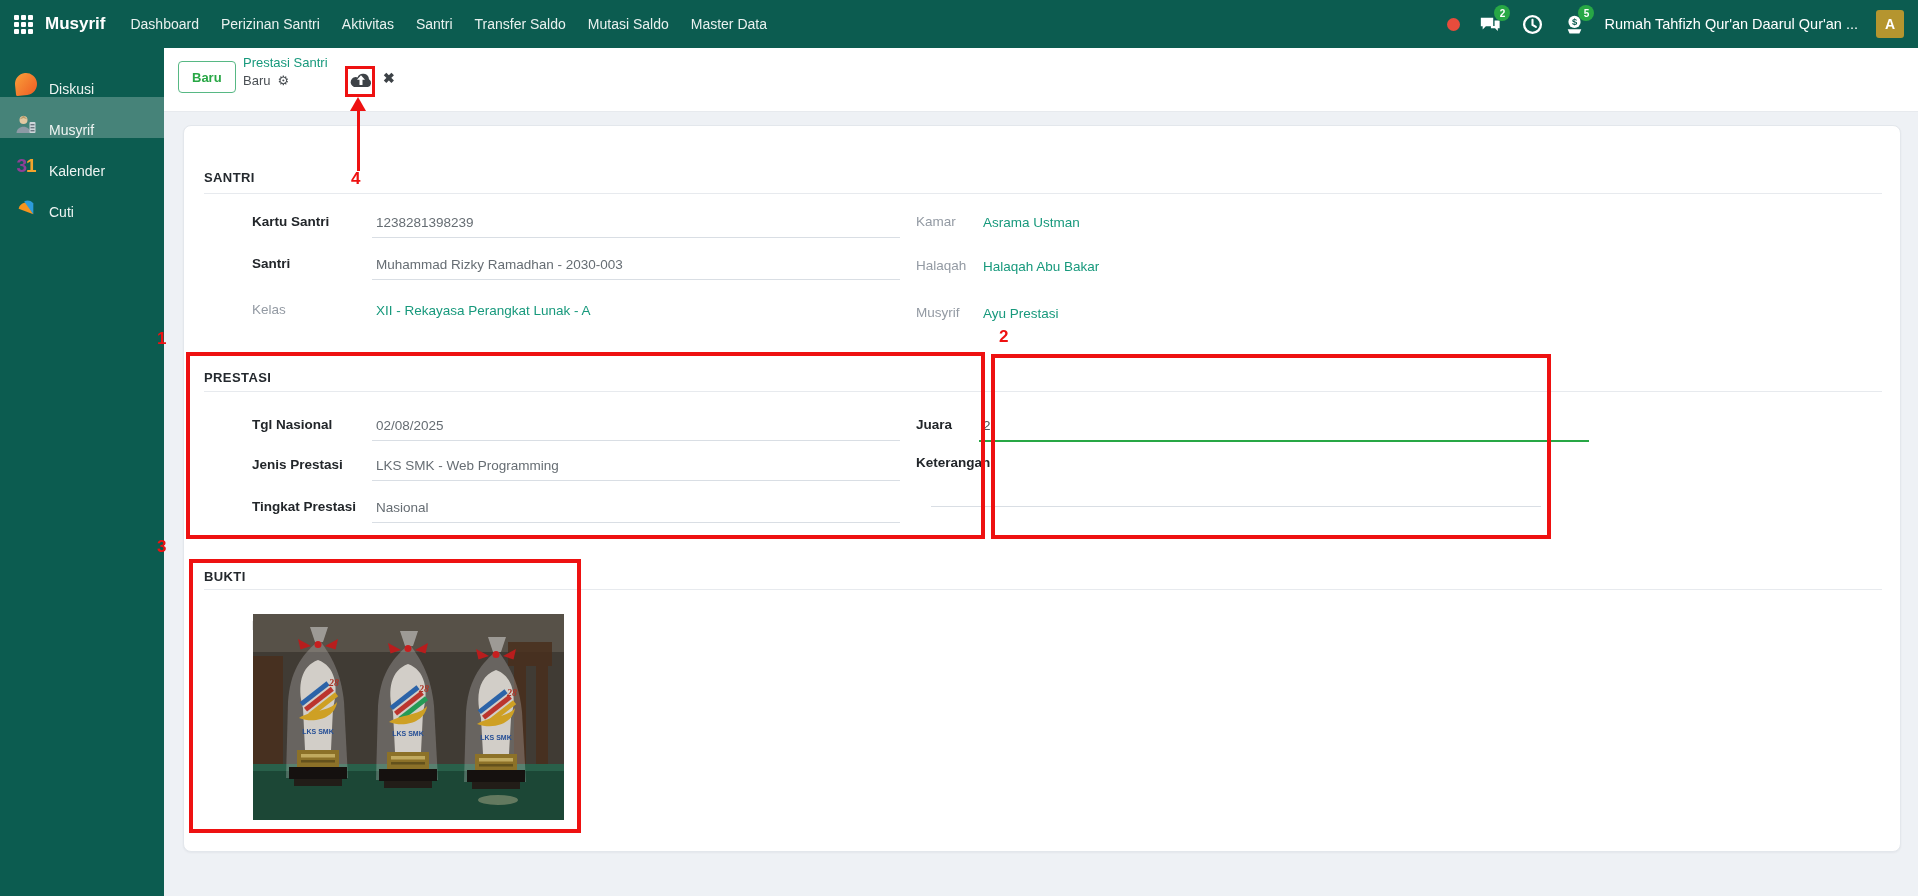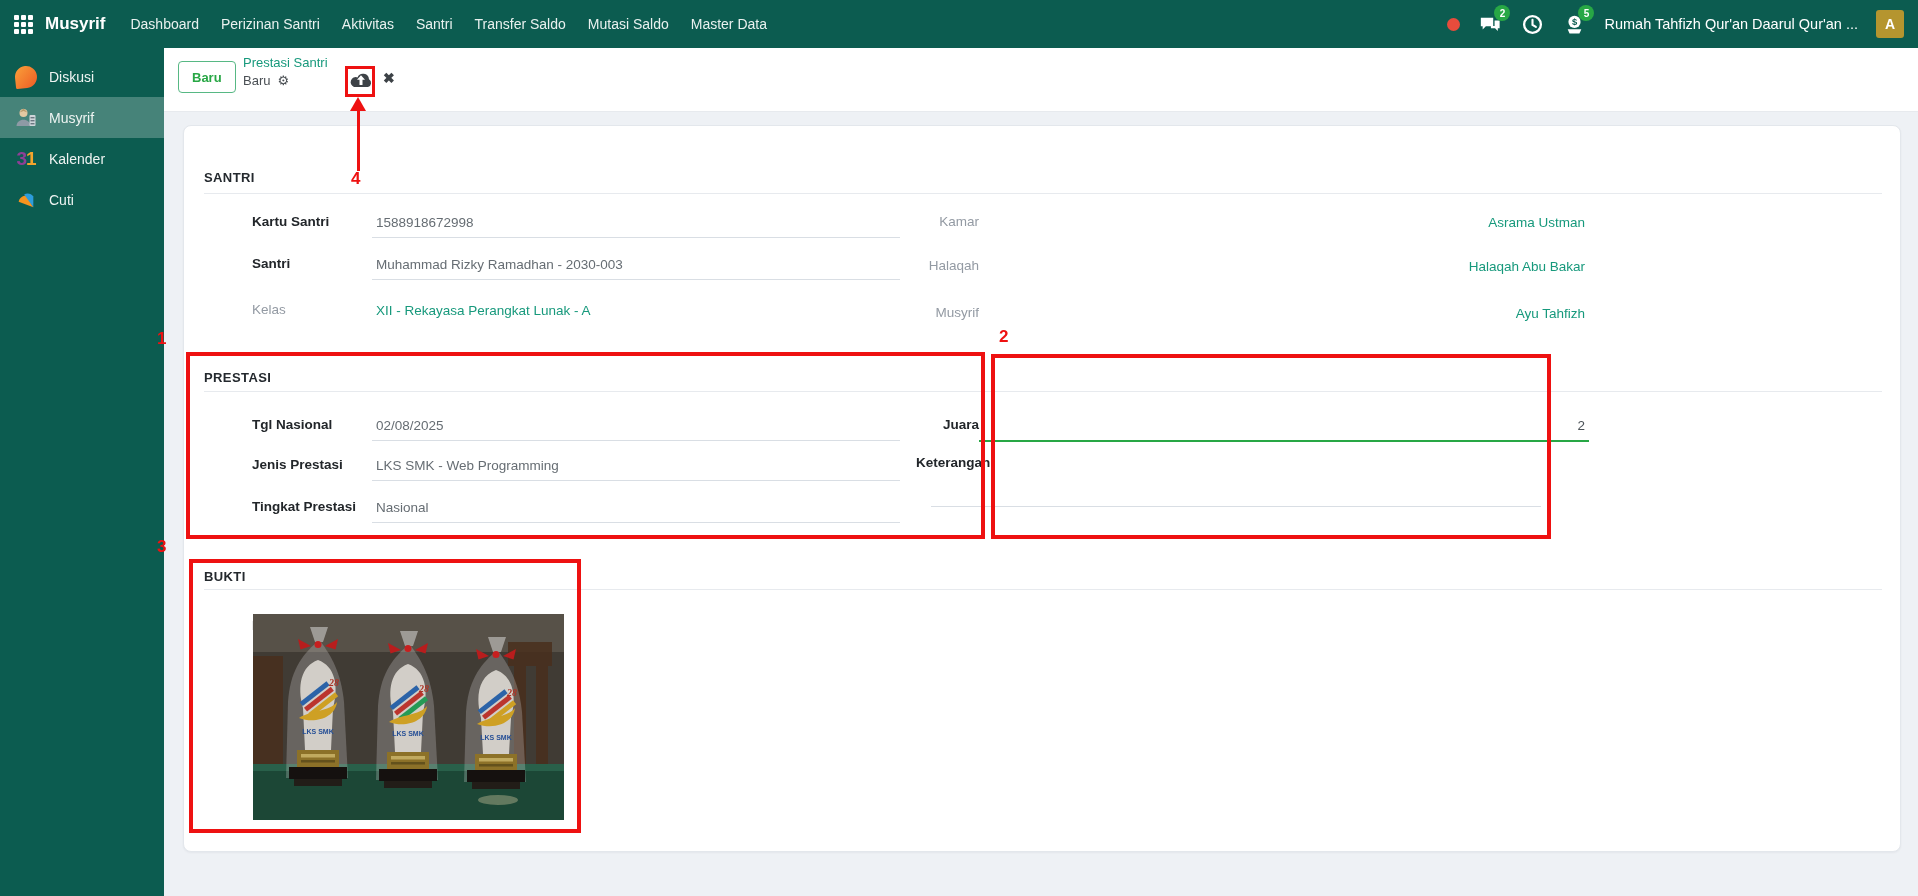--- a/index.html
+++ b/index.html
@@ -19,21 +19,21 @@
   .rec-dot { width:13px; height:13px; border-radius:50%; background:#e74c3c; }
   .icon-wrap { position:relative; width:24px; height:24px; display:flex; align-items:center; justify-content:center; cursor:pointer; }
   .badge { position:absolute; top:-7px; right:-8px; min-width:16px; height:16px; border-radius:8px; background:#28a745;
            color:#fff; font-size:10px; font-weight:bold; display:flex; align-items:center; justify-content:center; padding:0 4px; }
   .company { font-size:14.5px; white-space:nowrap; cursor:pointer; }
   .avatar { width:28px; height:28px; border-radius:3px; background:#b5952f; color:#fff; font-size:14px; font-weight:bold;
             display:flex; align-items:center; justify-content:center; cursor:pointer; }
 
   
   .sidebar { position:absolute; left:0; top:48px; width:164px; height:848px; background:#0c5c50; z-index:9; padding-top:8px; }
-  .side-item { display:flex; align-items:center; height:41px; padding-left:13px; color:#eef4f2; font-size:14px; cursor:pointer; }
+  .side-item { display:flex; align-items:flex-end; height:41px; padding-left:13px; color:#eef4f2; font-size:14px; cursor:pointer; }
   .side-item.active { background:rgba(255,255,255,.24); }
   .side-ico { width:26px; height:26px; margin-right:10px; display:flex; align-items:center; justify-content:center; flex:none; }
   .diskusi-blob { width:22px; height:22px; background:linear-gradient(135deg,#f9a13a,#ee5b24); border-radius:50% 50% 50% 6%; transform:rotate(-6deg); }
   .cal { font-weight:bold; font-size:19px; letter-spacing:-1px; }
 
   
   .control-bar { position:absolute; left:164px; top:48px; width:1754px; height:64px; background:#fff; border-bottom:1px solid #e7eaee; z-index:5; }
   .btn-new { position:absolute; left:14px; top:13px; height:32px; padding:0 13px; background:#fff; border:1px solid #57b884;
              color:#28a745; font-size:13px; font-weight:bold; border-radius:4px; cursor:pointer; font-family:inherit; }
   .bc { position:absolute; left:79px; top:7px; line-height:16px; }
@@ -47,21 +47,21 @@
   .content { position:absolute; left:164px; top:112px; width:1754px; height:784px; background:#eef1f5; }
   .card { position:absolute; left:19px; top:13px; width:1718px; height:727px; background:#fff;
           border:1px solid #e3e7ec; border-radius:8px; box-shadow:0 1px 2px rgba(30,40,50,.05); }
   .sec { position:absolute; left:20px; font-size:13px; font-weight:bold; color:#24292e; letter-spacing:.4px; }
   .hr { position:absolute; left:20px; width:1678px; height:1px; background:#e7eaee; }
 
   .fld { position:absolute; display:flex; align-items:flex-start; font-size:13.5px; }
   .lbl { flex:none; color:#22262a; font-weight:bold; padding-top:1px; white-space:nowrap;margin-left:48px; }
   .lbl.muted { color:#939aa3; font-weight:normal; }
   .fld.colL { left:20px; } .fld.colL .lbl { width:120px; }
-  .fld.colR { left:684px;text-align:right; } .fld.colR .lbl { width:63px; }
+  .fld.colR { left:684px; } .fld.colR .lbl { width:63px; }
   .ctl { color:#666d73; padding:2px 4px 7px 4px; border-bottom:1px solid #d9dee4; overflow:hidden; white-space:nowrap; }
   .ctl.w-l { width:528px; } .ctl.w-r { width:610px; }
   .ctl.link { border-bottom:none; color:#17997c; cursor:pointer; }
   .ctl.focused { border-bottom:2px solid #28a745; color:#4c5257; }
   .ta-line { position:absolute; left:747px; width:610px; height:40px; border-bottom:1px solid #d9dee4; cursor:text; }
   .photo { position:absolute; left:69px; top:488px; width:311px; height:206px; cursor:pointer; }
   .photo svg { display:block; width:311px; height:206px; }
 
   
   .ann-box { position:absolute; border:4px solid #ee1111; z-index:40; pointer-events:none; }
@@ -185,42 +185,42 @@
   </div>
 
   <div class="content">
     <div class="card">
 
       <div class="sec" style="top:44px">SANTRI</div>
       <div class="hr" style="top:67px"></div>
 
       <div class="fld colL" style="top:87px">
         <div class="lbl">Kartu Santri</div>
-        <div class="ctl w-l">1588918672998</div>
+        <div class="ctl w-l">1238281398239</div>
       </div>
       <div class="fld colL" style="top:129px">
         <div class="lbl">Santri</div>
         <div class="ctl w-l">Muhammad Rizky Ramadhan - 2030-003</div>
       </div>
       <div class="fld colL" style="top:175px">
         <div class="lbl muted">Kelas</div>
         <div class="ctl w-l link">XII - Rekayasa Perangkat Lunak - A</div>
       </div>
 
       <div class="fld colR" style="top:87px">
         <div class="lbl muted">Kamar</div>
         <div class="ctl w-r link">Asrama Ustman</div>
       </div>
       <div class="fld colR" style="top:131px">
         <div class="lbl muted">Halaqah</div>
         <div class="ctl w-r link">Halaqah Abu Bakar</div>
       </div>
       <div class="fld colR" style="top:178px">
         <div class="lbl muted">Musyrif</div>
-        <div class="ctl w-r link">Ayu Tahfizh</div>
+        <div class="ctl w-r link">Ayu Prestasi</div>
       </div>
 
       <div class="sec" style="top:244px">PRESTASI</div>
       <div class="hr" style="top:265px"></div>
 
       <div class="fld colL" style="top:290px">
         <div class="lbl">Tgl Nasional</div>
         <div class="ctl w-l">02/08/2025</div>
       </div>
       <div class="fld colL" style="top:330px">

